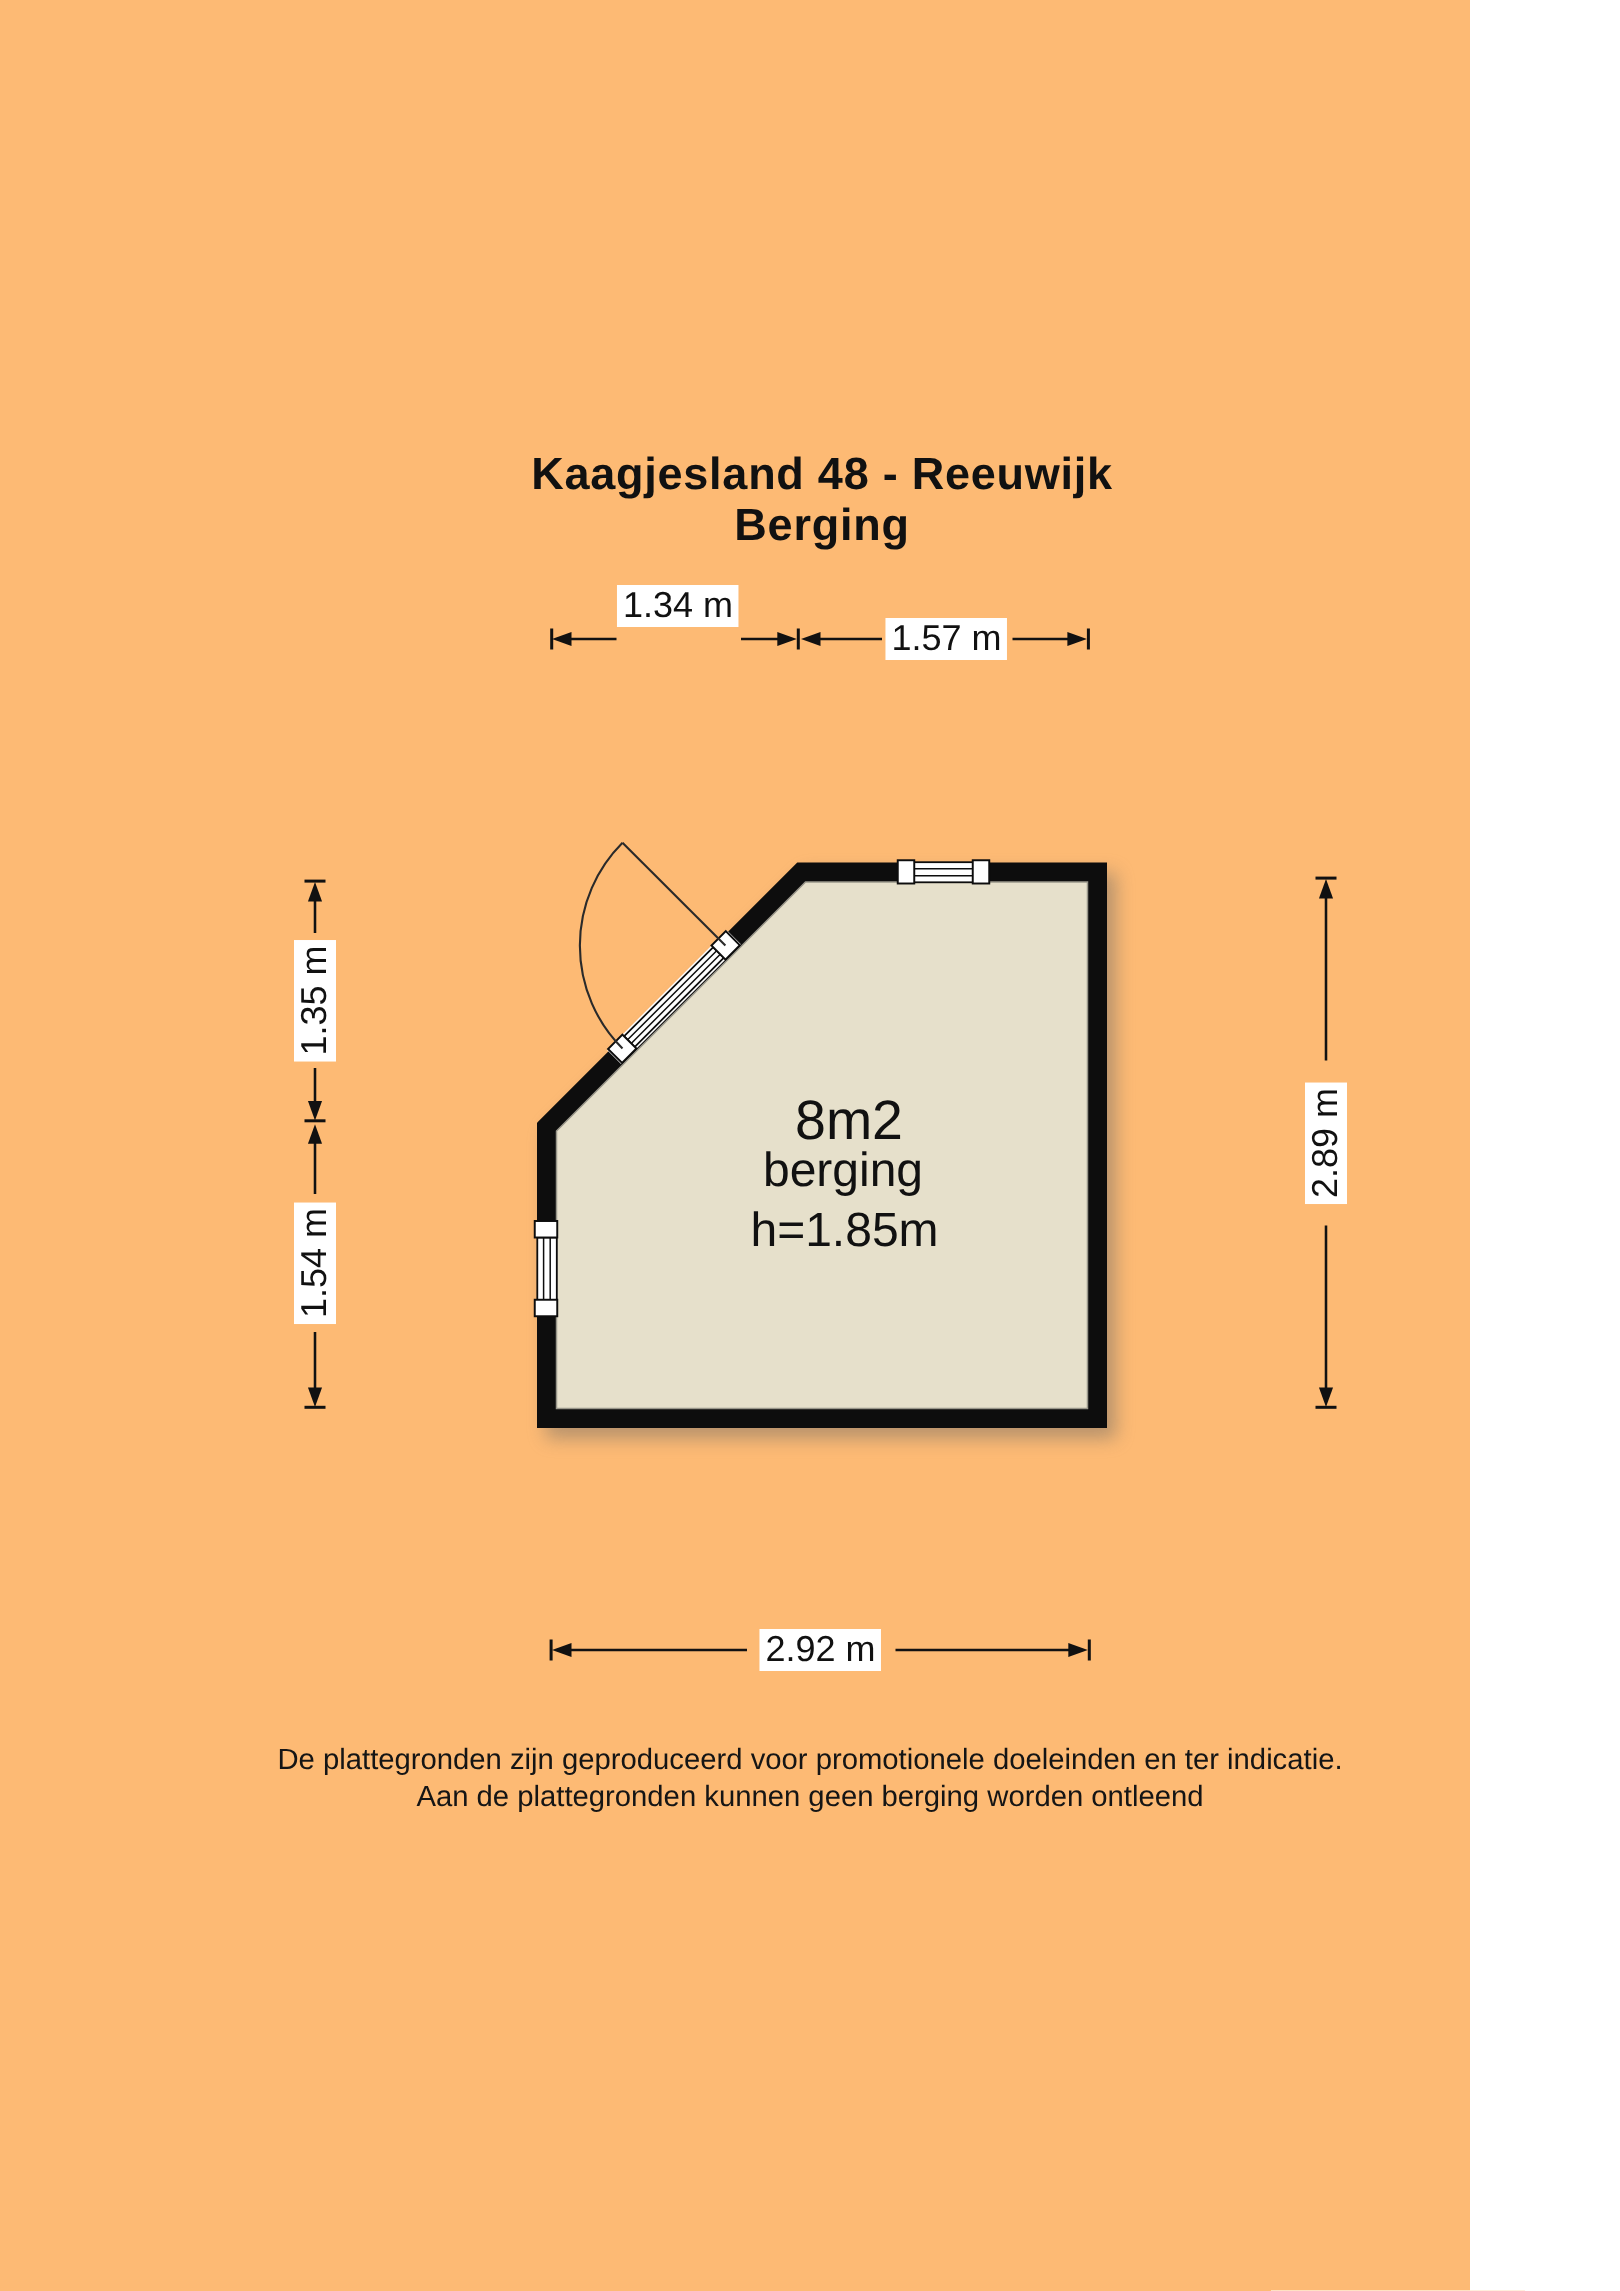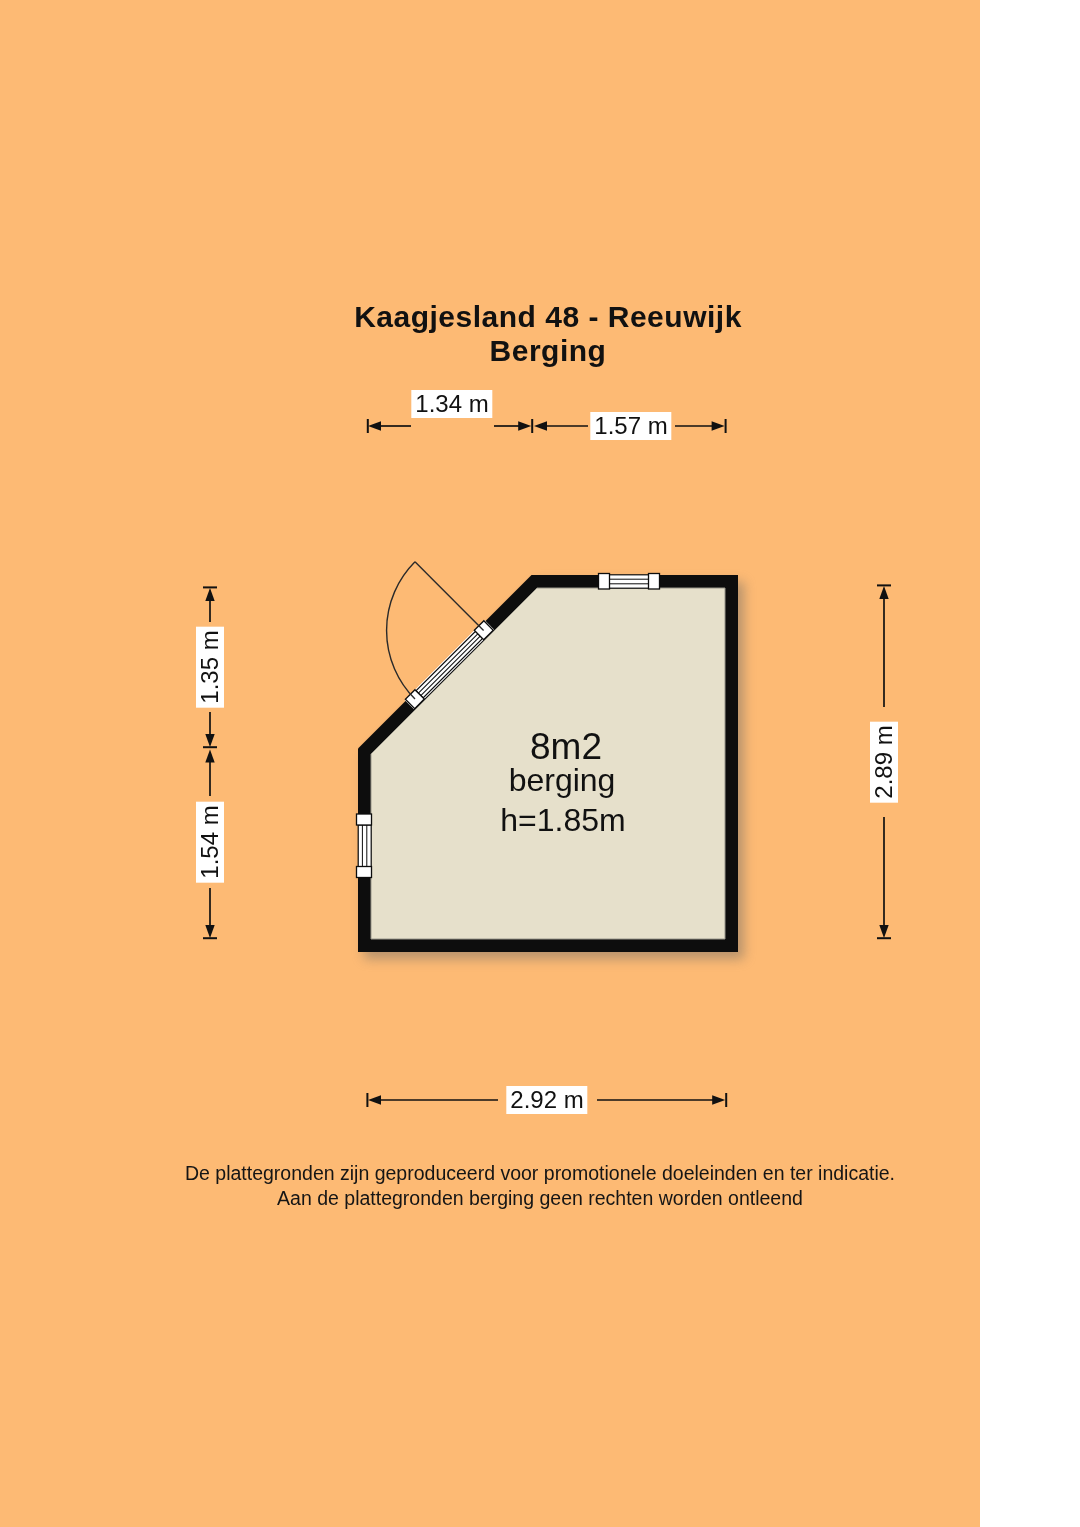--- a/index.html
+++ b/index.html
@@ -176,16 +176,16 @@
   <div class="abs rot90 dim-label" style="left:884px; top:762px;">2.89 m</div>
 
   <div class="abs center-xy dim-label" style="left:547px; top:1100px;">2.92 m</div>
 
   <div class="abs center-xy room-area">8m2</div>
   <div class="abs center-xy room-name">berging</div>
   <div class="abs center-xy room-height">h=1.85m</div>
 
   <div class="abs center-x footer-block">
     <div>De plattegronden zijn geproduceerd voor promotionele doeleinden en ter indicatie.</div>
-    <div>Aan de plattegronden berging geen rechten worden ontleend</div>
+    <div>Aan de plattegronden kunnen geen berging worden ontleend</div>
   </div>
 
 </div>
 
 </body></html>

